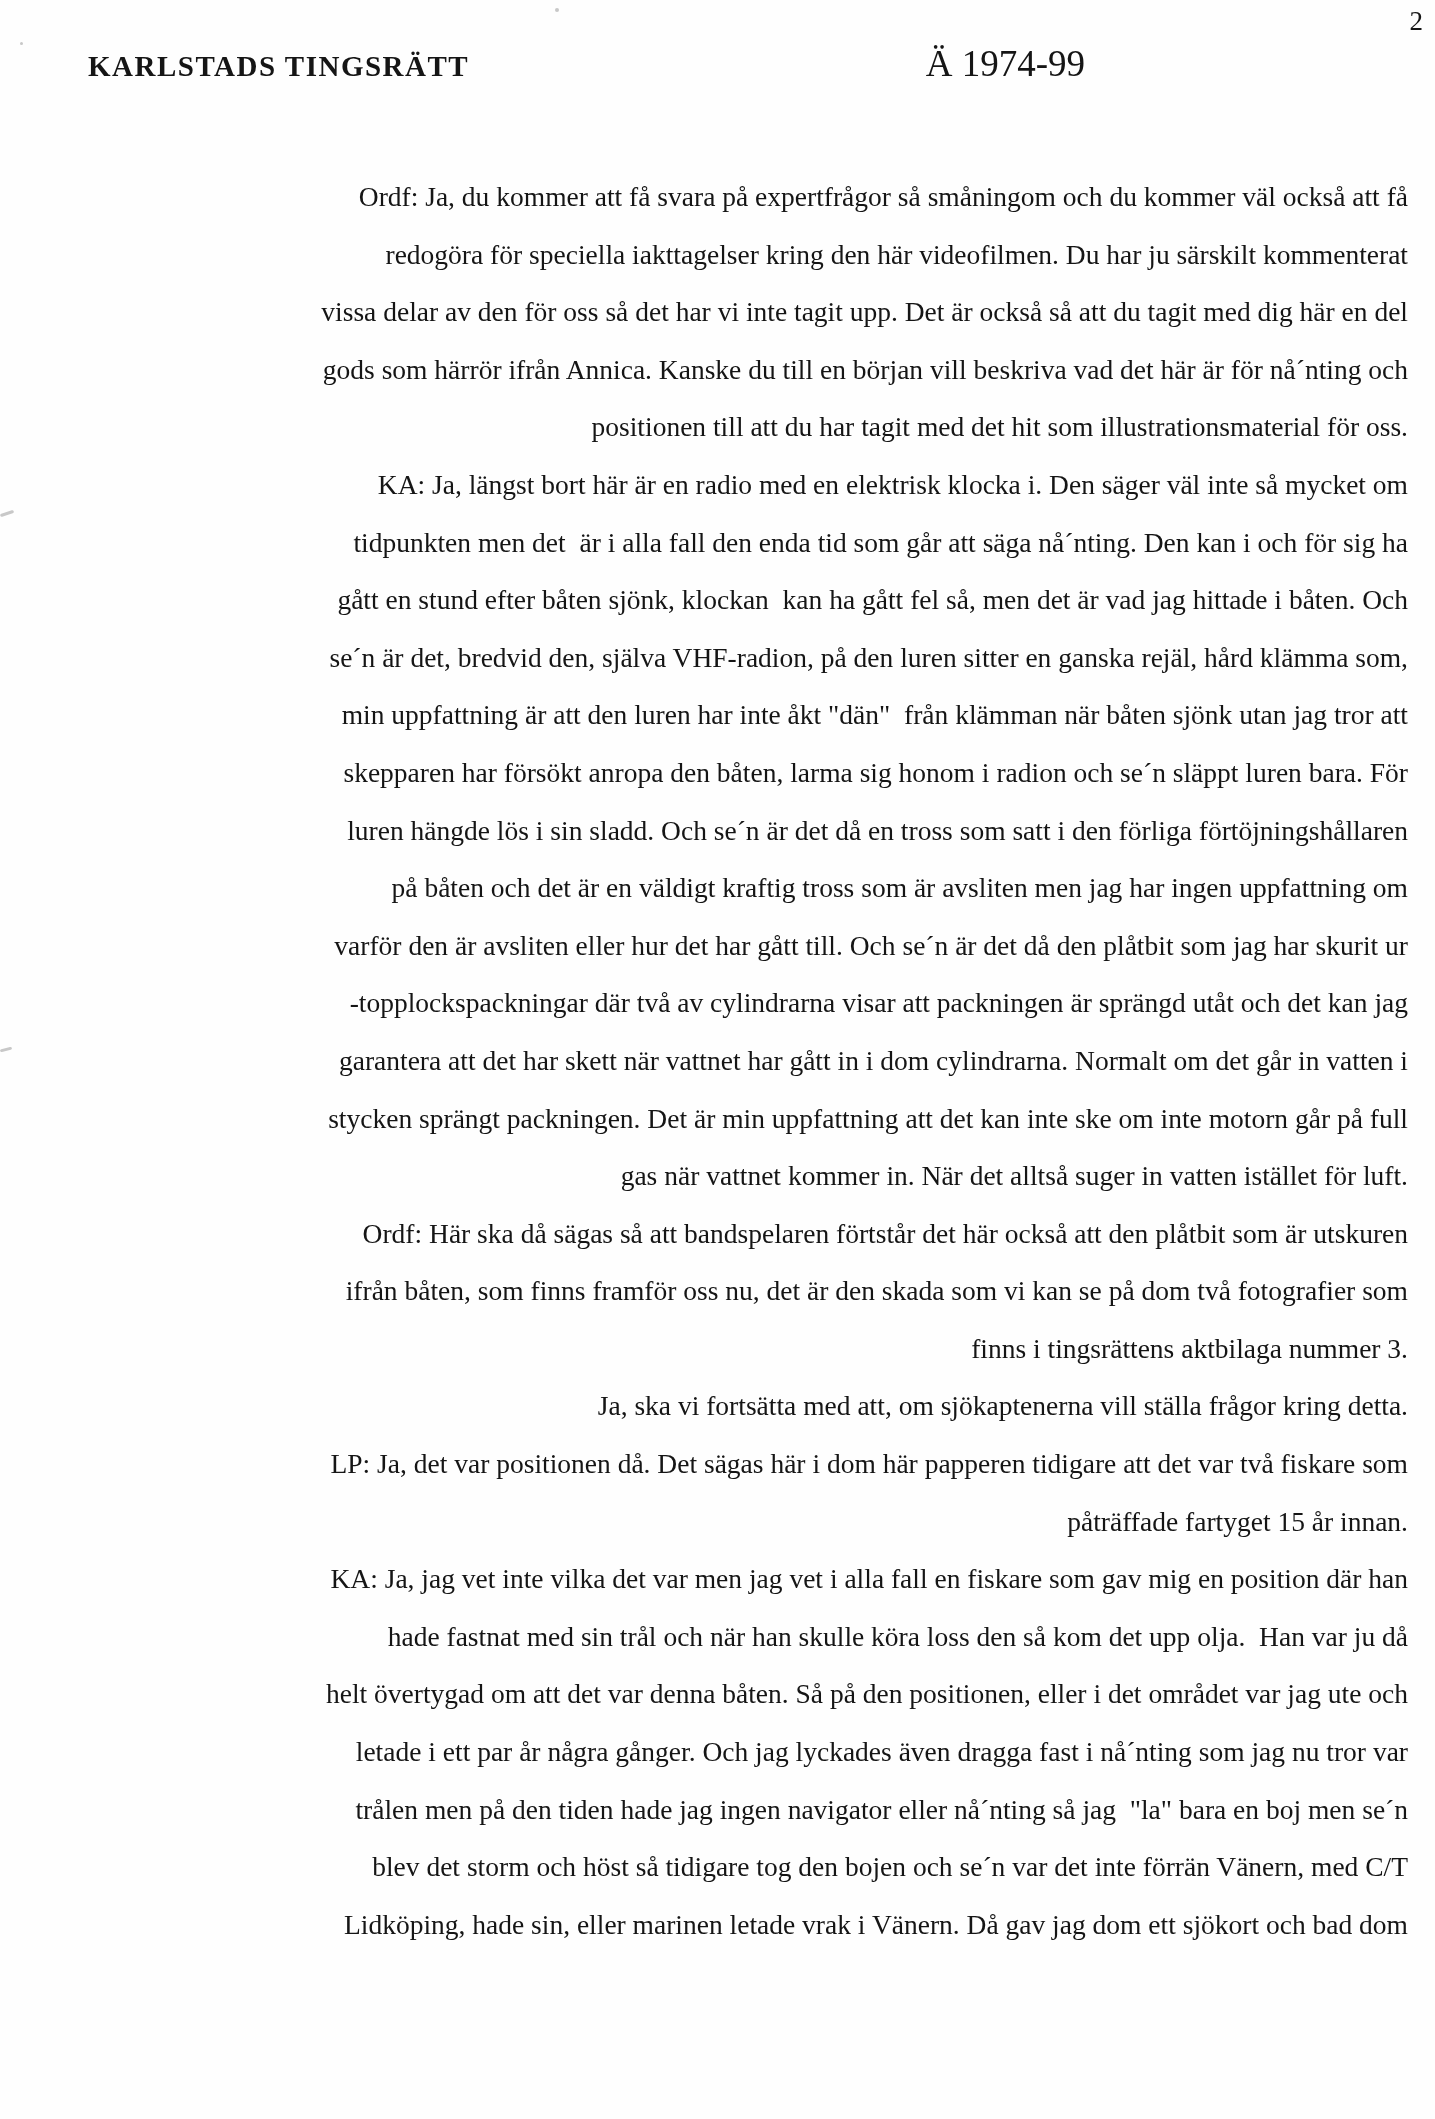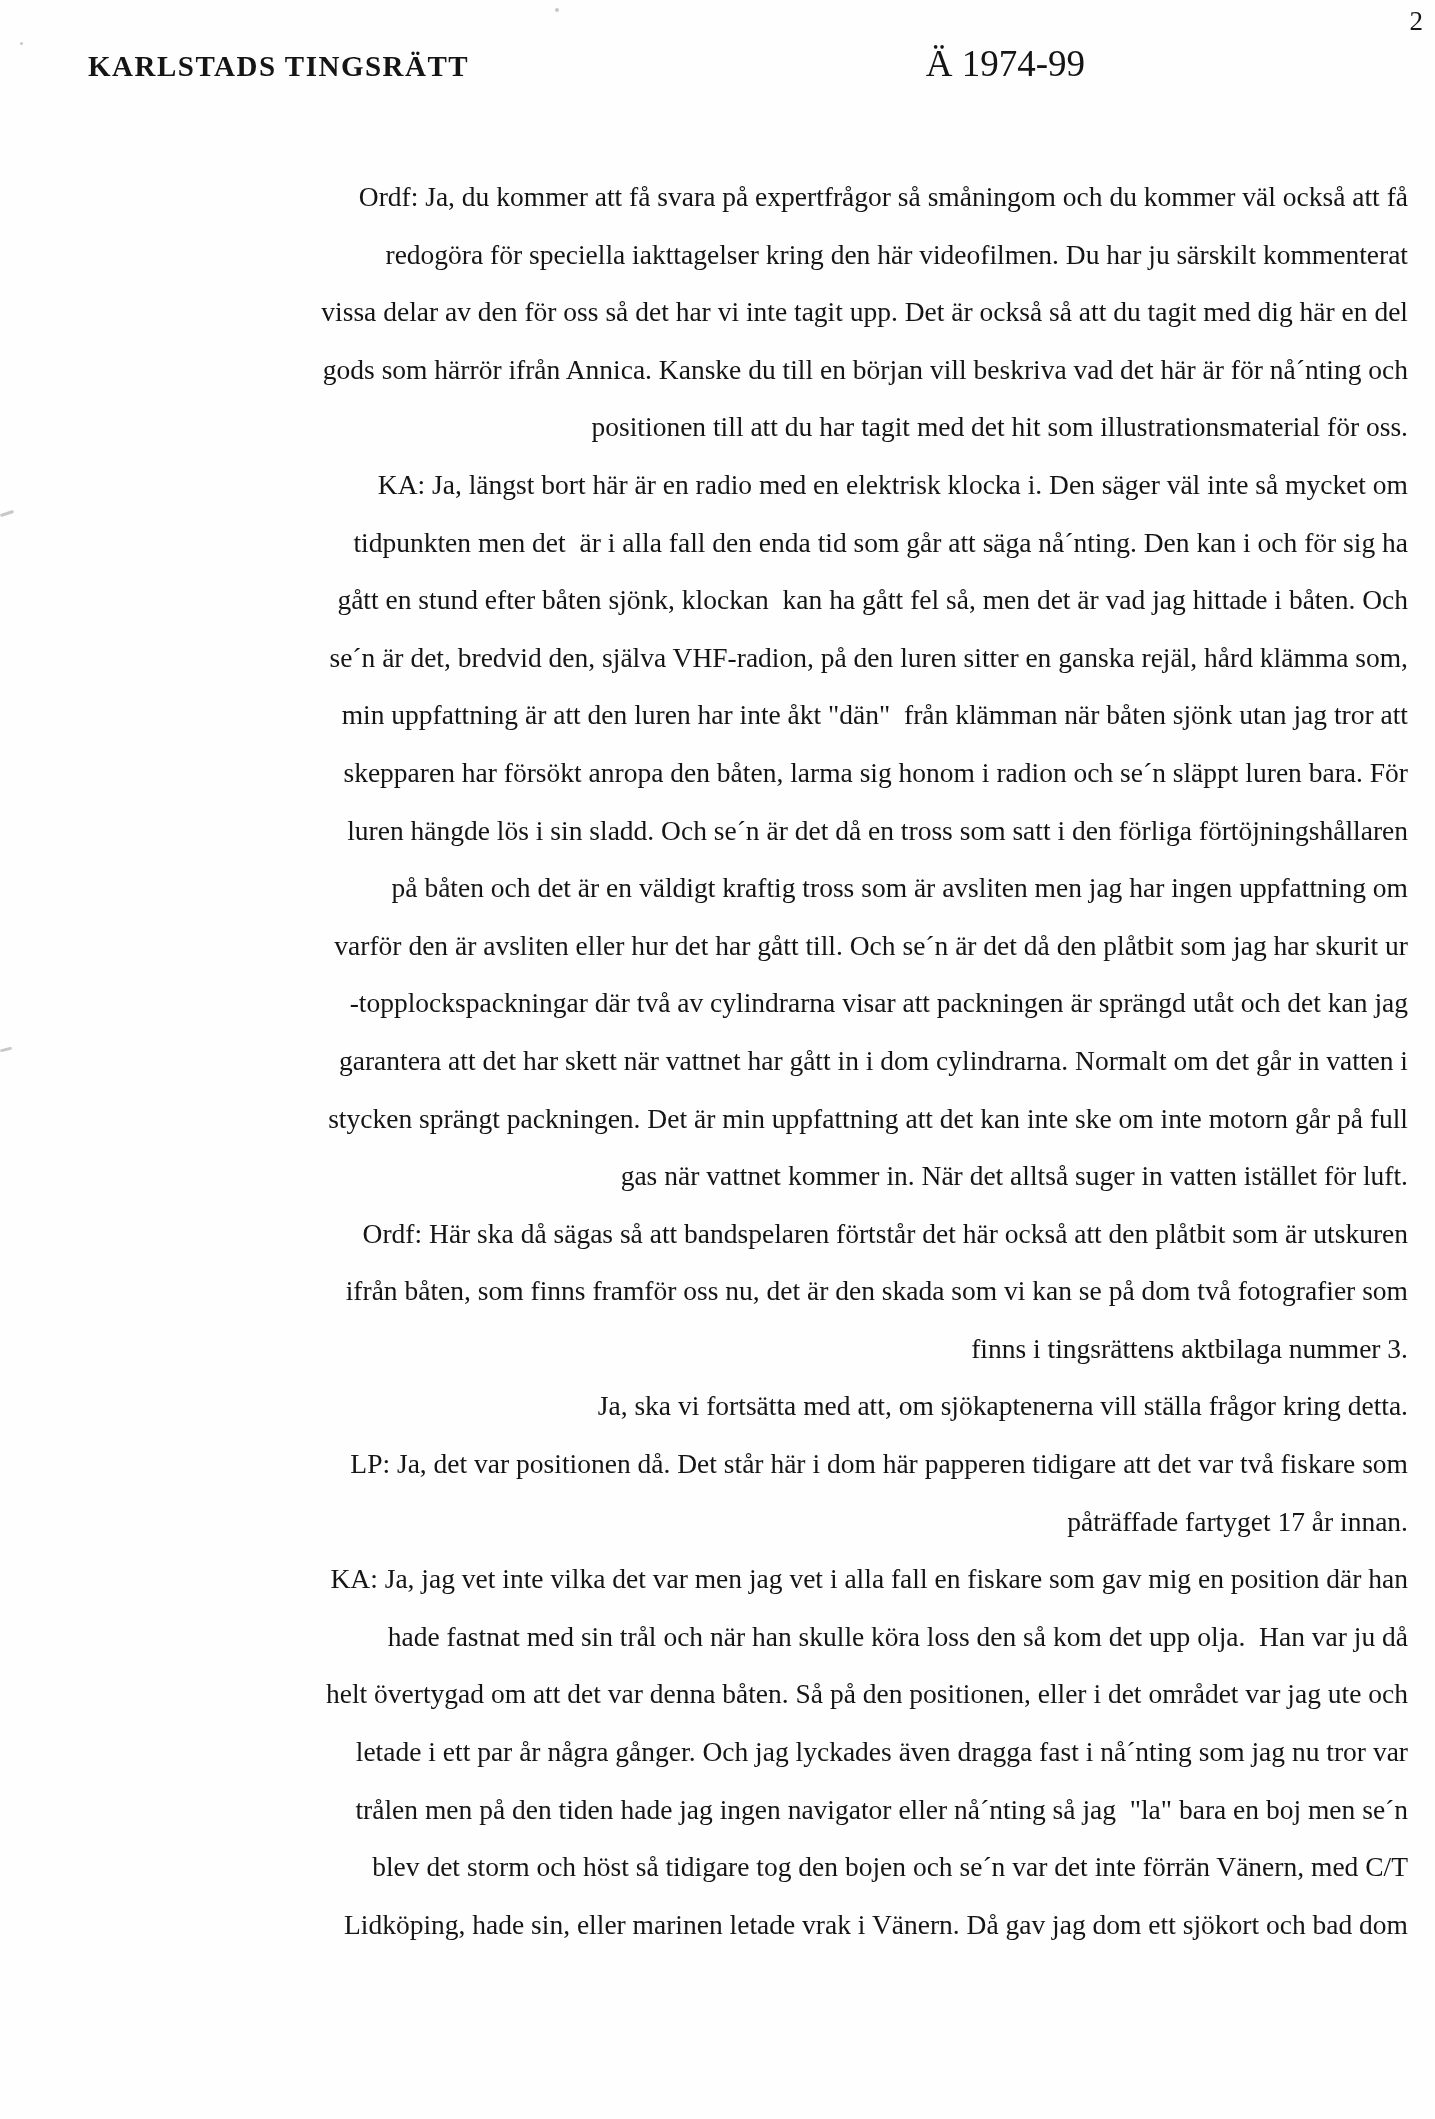--- a/index.html
+++ b/index.html
@@ -94,22 +94,22 @@
       <div class="line">på båten och det är en väldigt kraftig tross som är avsliten men jag har ingen uppfattning om</div>
       <div class="line">varför den är avsliten eller hur det har gått till. Och se´n är det då den plåtbit som jag har skurit ur</div>
       <div class="line">-topplockspackningar där två av cylindrarna visar att packningen är sprängd utåt och det kan jag</div>
       <div class="line">garantera att det har skett när vattnet har gått in i dom cylindrarna. Normalt om det går in vatten i</div>
       <div class="line">stycken sprängt packningen. Det är min uppfattning att det kan inte ske om inte motorn går på full</div>
       <div class="line">gas när vattnet kommer in. När det alltså suger in vatten istället för luft.</div>
       <div class="line">Ordf: Här ska då sägas så att bandspelaren förtstår det här också att den plåtbit som är utskuren</div>
       <div class="line">ifrån båten, som finns framför oss nu, det är den skada som vi kan se på dom två fotografier som</div>
       <div class="line">finns i tingsrättens aktbilaga nummer 3.</div>
       <div class="line">Ja, ska vi fortsätta med att, om sjökaptenerna vill ställa frågor kring detta.</div>
-      <div class="line">LP: Ja, det var positionen då. Det står här i dom här papperen tidigare att det var två fiskare som</div>
-      <div class="line">påträffade fartyget 17 år innan.</div>
+      <div class="line">LP: Ja, det var positionen då. Det sägas här i dom här papperen tidigare att det var två fiskare som</div>
+      <div class="line">påträffade fartyget 15 år innan.</div>
       <div class="line">KA: Ja, jag vet inte vilka det var men jag vet i alla fall en fiskare som gav mig en position där han</div>
       <div class="line">hade fastnat med sin trål och när han skulle köra loss den så kom det upp olja.  Han var ju då</div>
       <div class="line">helt övertygad om att det var denna båten. Så på den positionen, eller i det området var jag ute och</div>
       <div class="line">letade i ett par år några gånger. Och jag lyckades även dragga fast i nå´nting som jag nu tror var</div>
       <div class="line">trålen men på den tiden hade jag ingen navigator eller nå´nting så jag  "la" bara en boj men se´n</div>
       <div class="line">blev det storm och höst så tidigare tog den bojen och se´n var det inte förrän Vänern, med C/T</div>
       <div class="line">Lidköping, hade sin, eller marinen letade vrak i Vänern. Då gav jag dom ett sjökort och bad dom</div>
     </div>
 
   <div class="artifact artifact-1"></div>

